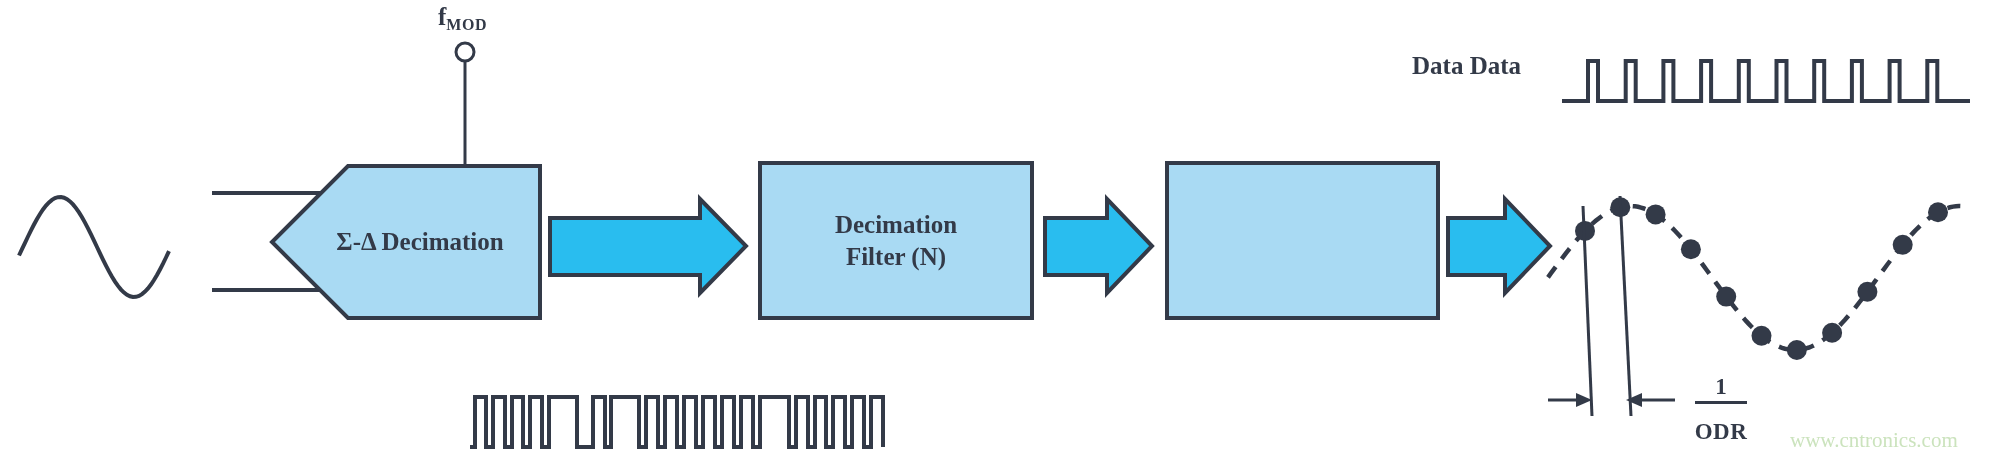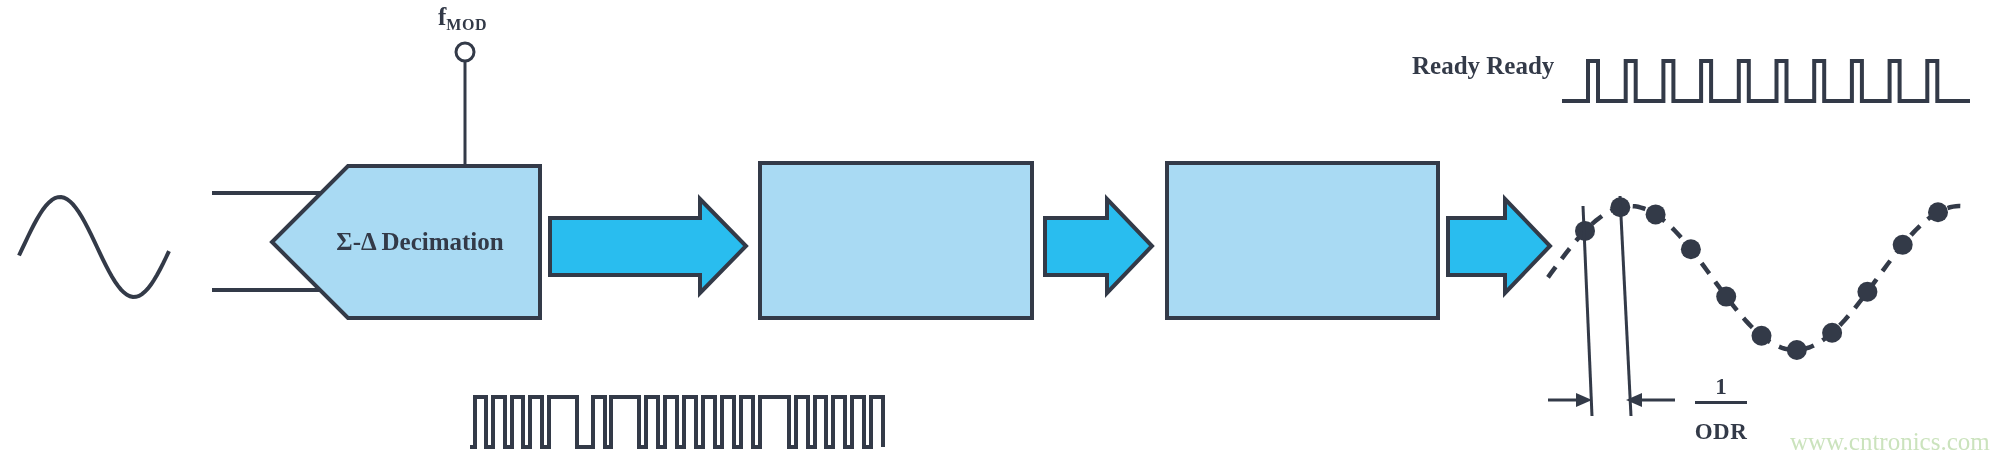--- a/index.html
+++ b/index.html
@@ -25,22 +25,22 @@
   .block-label{
     display:flex;align-items:center;justify-content:center;
     white-space:pre-line;
   }
   .fmod{position:absolute;left:438px;top:3px;color:var(--text);font-weight:bold;font-size:25px;}
   .fmod .sub{font-size:16px;position:relative;top:5px;letter-spacing:0.5px;}
   .data-ready{position:absolute;left:1412px;top:52px;color:var(--text);font-weight:bold;font-size:25px;}
   .fraction{position:absolute;left:1692px;top:374px;width:58px;color:var(--text);font-weight:bold;font-size:23px;text-align:center;}
   .fraction .num{display:block;padding:0 0 1px 0;border-bottom:3px solid var(--stroke);margin:0 3px;}
   .fraction .den{display:block;margin-top:15px;letter-spacing:0.5px;}
-  .watermark{position:absolute;left:1790px;top:428px;width:175px;text-align:center;
-    color:var(--watermark);font-size:25px;font-weight:normal;}
+  .watermark{position:absolute;left:1790px;top:428px;width:175px;text-align:left;
+    color:var(--watermark);font-size:21px;font-weight:normal;}
 </style>
 </head>
 <body>
 
 <div class="canvas">
 
   <svg class="layer" width="1991" height="457" viewBox="0 0 1991 457">
 
     <path id="input-sine" class="ln" d="M19.0 255.5L22.0 249.1L25.0 242.8L28.0 236.5L31.0 230.3L34.0 224.5L37.0 219.0L40.0 214.0L43.0 209.5L46.0 205.6L49.0 202.4L52.0 199.9L55.0 198.1L58.0 197.2L61.0 197.0L64.0 197.7L67.0 199.2L70.0 201.4L73.0 204.4L76.0 208.1L79.0 212.4L82.0 217.3L85.0 222.6L88.0 228.4L91.0 234.4L94.0 240.6L97.0 247.0L100.0 253.4L103.0 259.6L106.0 265.6L109.0 271.4L112.0 276.7L115.0 281.6L118.0 285.9L121.0 289.6L124.0 292.6L127.0 294.8L130.0 296.3L133.0 297.0L136.0 296.8L139.0 295.9L142.0 294.1L145.0 291.6L148.0 288.4L151.0 284.5L154.0 280.0L157.0 275.0L160.0 269.5L163.0 263.7L166.0 257.5L169.0 251.2"></path>
 
@@ -85,22 +85,24 @@
     <path class="ln thin" d="M1620 196 L1631 416"></path>
     <path class="ln thin" d="M1548 400 H1576"></path>
     <polygon class="solid" points="1576,393 1592,400 1576,407"></polygon>
     <path class="ln thin" d="M1642 400 H1675"></path>
     <polygon class="solid" points="1642,393 1626,400 1642,407"></polygon>
   </svg>
 
   <div class="fmod"><span>f</span><span class="sub">MOD</span></div>
 
   <div class="label block-label" style="left:300px;top:166px;width:240px;height:152px;">Σ-Δ Decimation</div>
+  <div class="label block-label" style="left:760px;top:163px;width:272px;height:155px;">Decimation
+Filter (N)</div>
 
-  <div class="data-ready">Ready Ready</div>
+  <div class="data-ready">Data Data</div>
 
   <div class="fraction">
     <span class="num">1</span>
     <span class="den">ODR</span>
   </div>
 
   <div class="watermark">www.cntronics.com</div>
 </div>
 
 </body></html>

